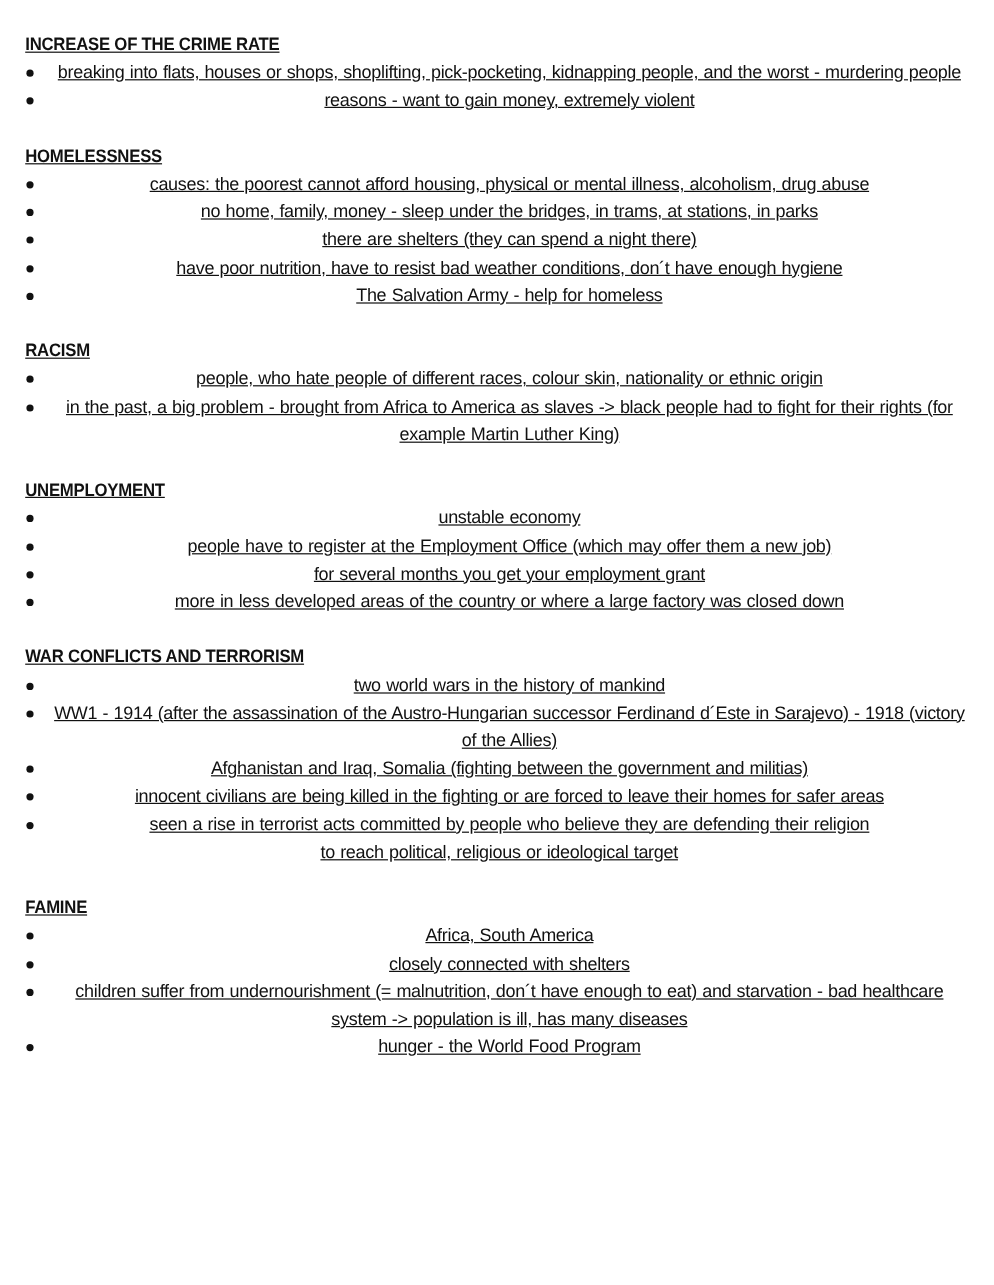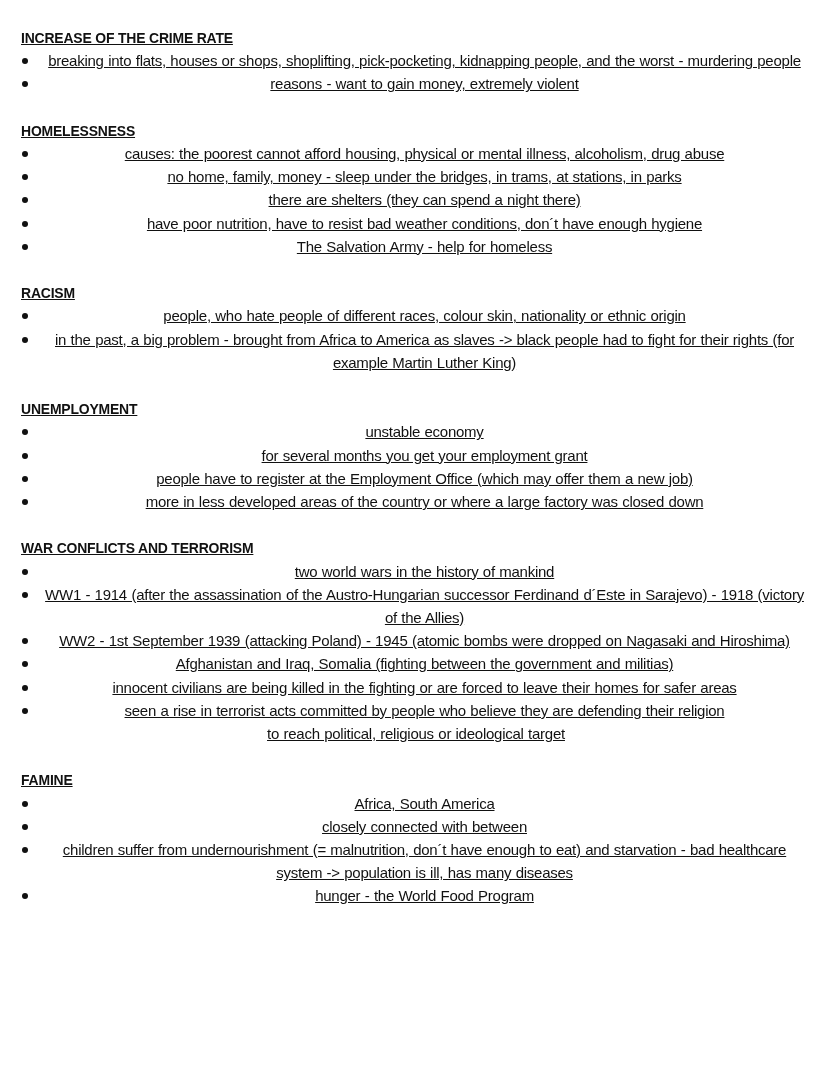--- a/index.html
+++ b/index.html
@@ -127,48 +127,44 @@
 
   <div class="section">
     <div class="heading">UNEMPLOYMENT</div>
     <ul class="items">
       <li class="item">
           <span class="bullet"></span>
           <span class="text">unstable economy</span>
         </li>
       <li class="item">
           <span class="bullet"></span>
+          <span class="text">people have to register at the Employment Office (which may offer them a new job)</span>
+        </li>
+      <li class="item">
+          <span class="bullet"></span>
           <span class="text">for several months you get your employment grant</span>
         </li>
       <li class="item">
           <span class="bullet"></span>
-          <span class="text">people have to register at the Employment Office (which may offer them a new job)</span>
-        </li>
-      <li class="item">
-          <span class="bullet"></span>
           <span class="text">more in less developed areas of the country or where a large factory was closed down</span>
         </li>
     </ul>
   </div>
 
 
   <div class="section">
     <div class="heading">WAR CONFLICTS AND TERRORISM</div>
     <ul class="items">
       <li class="item">
           <span class="bullet"></span>
           <span class="text">two world wars in the history of mankind</span>
         </li>
       <li class="item">
           <span class="bullet"></span>
           <span class="text">WW1 - 1914 (after the assassination of the Austro-Hungarian successor Ferdinand d´Este in Sarajevo) - 1918 (victory of the Allies)</span>
-        </li>
-      <li class="item">
-          <span class="bullet"></span>
-          <span class="text">WW2 - 1st September 1939 (attacking Poland) - 1945 (atomic bombs were dropped on Nagasaki and Hiroshima)</span>
         </li>
       <li class="item">
           <span class="bullet"></span>
           <span class="text">Afghanistan and Iraq, Somalia (fighting between the government and militias)</span>
         </li>
       <li class="item">
           <span class="bullet"></span>
           <span class="text">innocent civilians are being killed in the fighting or are forced to leave their homes for safer areas</span>
         </li>
       <li class="item">
@@ -183,21 +179,21 @@
 
   <div class="section">
     <div class="heading">FAMINE</div>
     <ul class="items">
       <li class="item">
           <span class="bullet"></span>
           <span class="text">Africa, South America</span>
         </li>
       <li class="item">
           <span class="bullet"></span>
-          <span class="text">closely connected with between</span>
+          <span class="text">closely connected with shelters</span>
         </li>
       <li class="item">
           <span class="bullet"></span>
           <span class="text">children suffer from undernourishment (= malnutrition, don´t have enough to eat) and starvation - bad healthcare system -&gt; population is ill, has many diseases</span>
         </li>
       <li class="item">
           <span class="bullet"></span>
           <span class="text">hunger - the World Food Program</span>
         </li>
     </ul>

